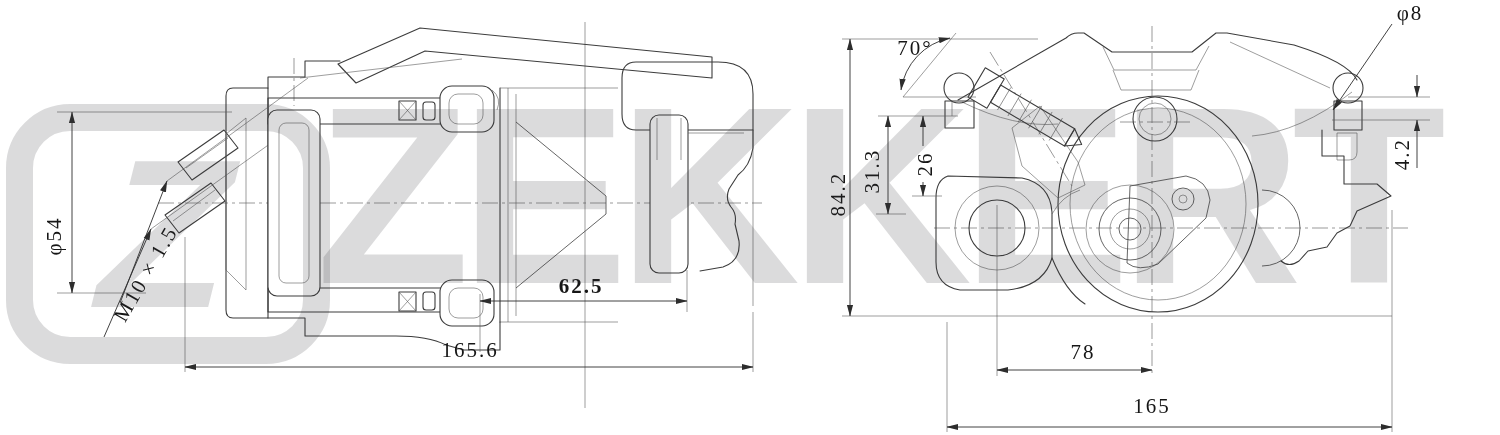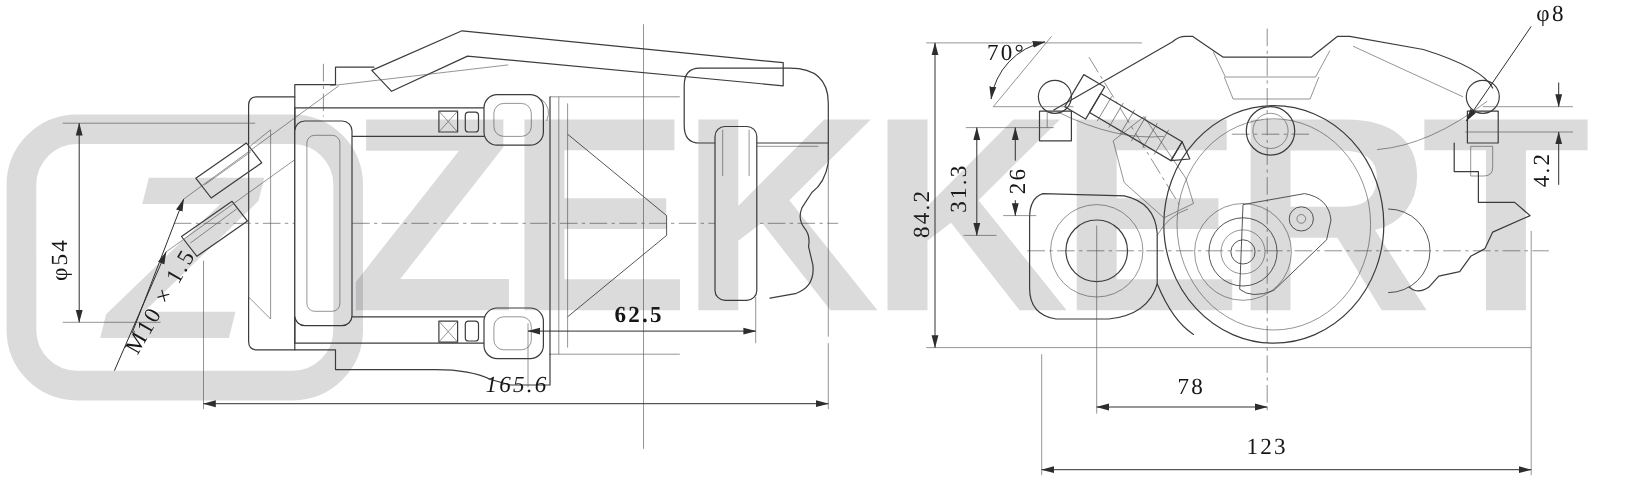--- a/index.html
+++ b/index.html
@@ -194,29 +194,29 @@
         <line class="dl" x1="997" y1="370" x2="1152" y2="370" marker-start="url(#arr)" marker-end="url(#arr)"></line>
         <path class="t" d="M947,322 V432 M1392,210 V432"></path>
         <line class="dl" x1="947" y1="427" x2="1392" y2="427" marker-start="url(#arr)" marker-end="url(#arr)"></line>
       </g>
     </g>
   </svg>
 
   <div class="dim r90" style="left:54px;top:236px;">φ54</div>
   <div class="dim r60" style="left:146px;top:274px;">M10 × 1.5</div>
   <div class="dim" style="left:581px;top:286px;font-weight:bold;">62.5</div>
-  <div class="dim" style="left:470px;top:350px;font-style:italic;">165.6</div>
+  <div class="dim" style="left:470px;top:350px;">165.6</div>
   <div class="dim r90" style="left:838px;top:194px;">84.2</div>
   <div class="dim r90" style="left:872px;top:171px;">31.3</div>
   <div class="dim r90" style="left:925px;top:164px;">26</div>
   <div class="dim" style="left:915px;top:48px;text-align:right;">70°</div>
   <div class="dim" style="left:1410px;top:13px;font-family:Liberation Serif, serif;">φ8</div>
   <div class="dim r90" style="left:1402px;top:154px;">4.2</div>
   <div class="dim" style="left:1083px;top:352px;">78</div>
-  <div class="dim" style="left:1152px;top:406px;">123</div>
+  <div class="dim" style="left:1152px;top:406px;">165</div>
 
   <div class="wm">
     <div class="wm-logo">
       <span>Z</span>
     </div>
     <div class="wm-text">ZEKKERT</div>
   </div>
 
 </div>
 

